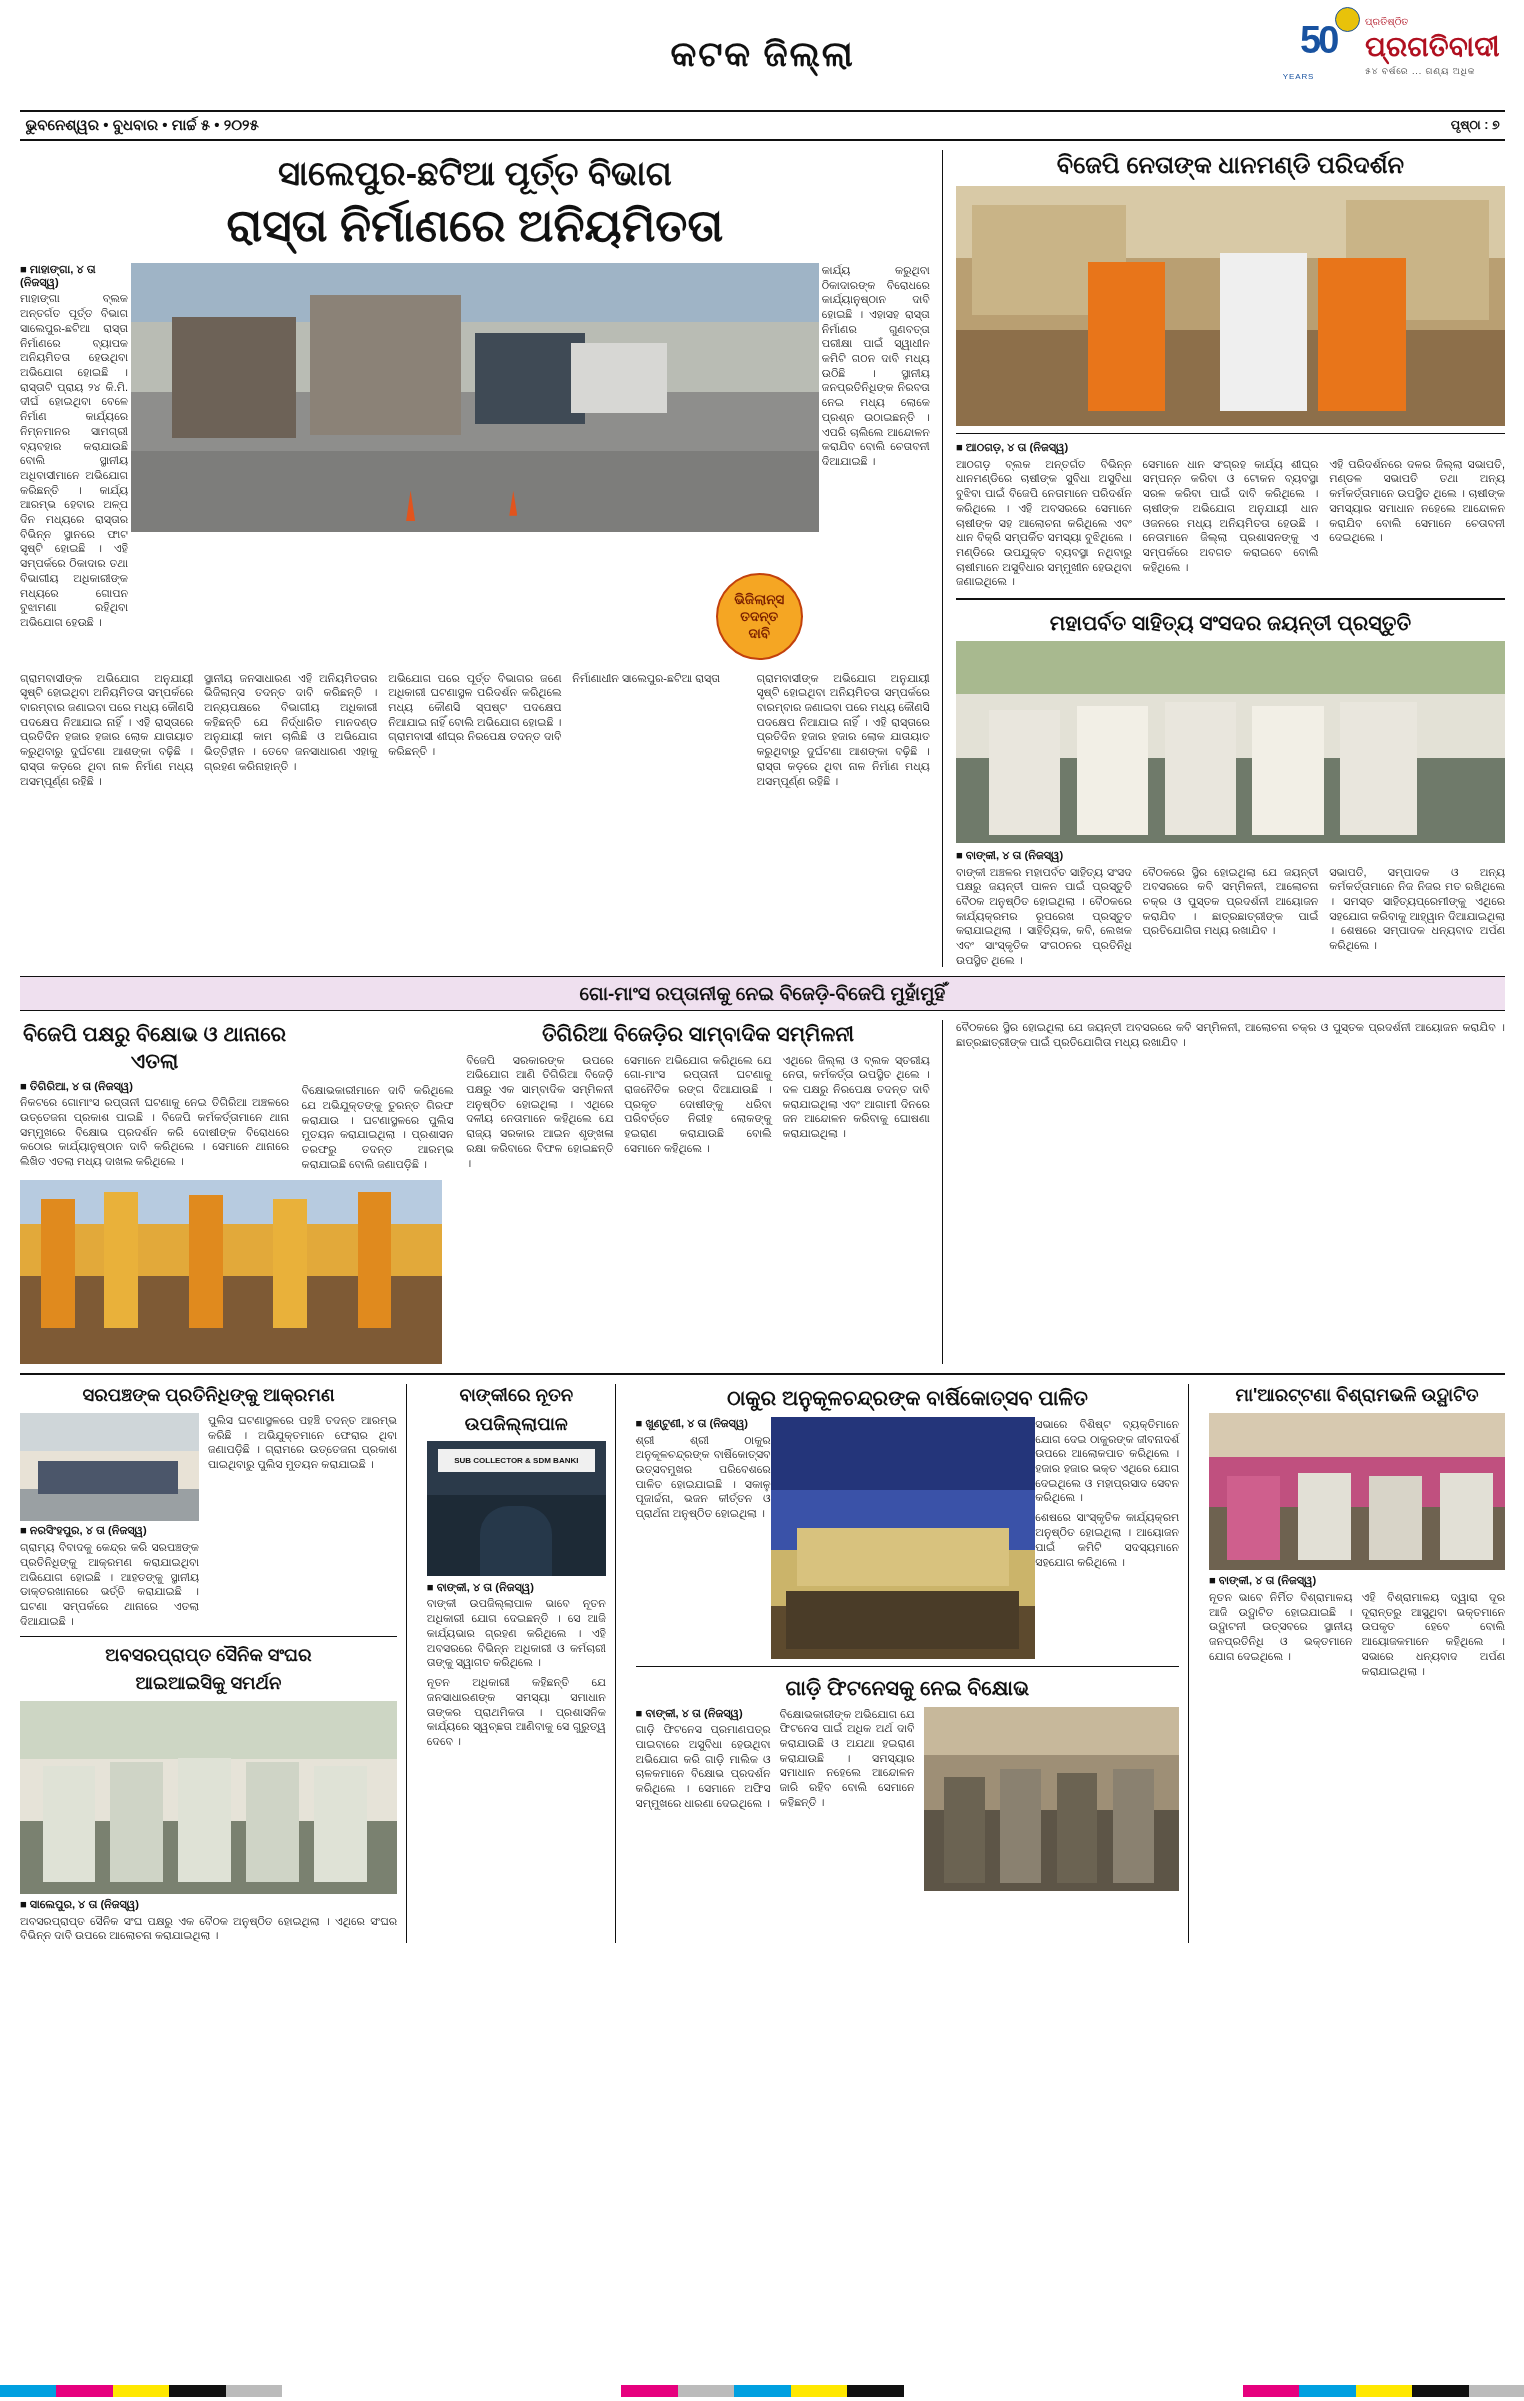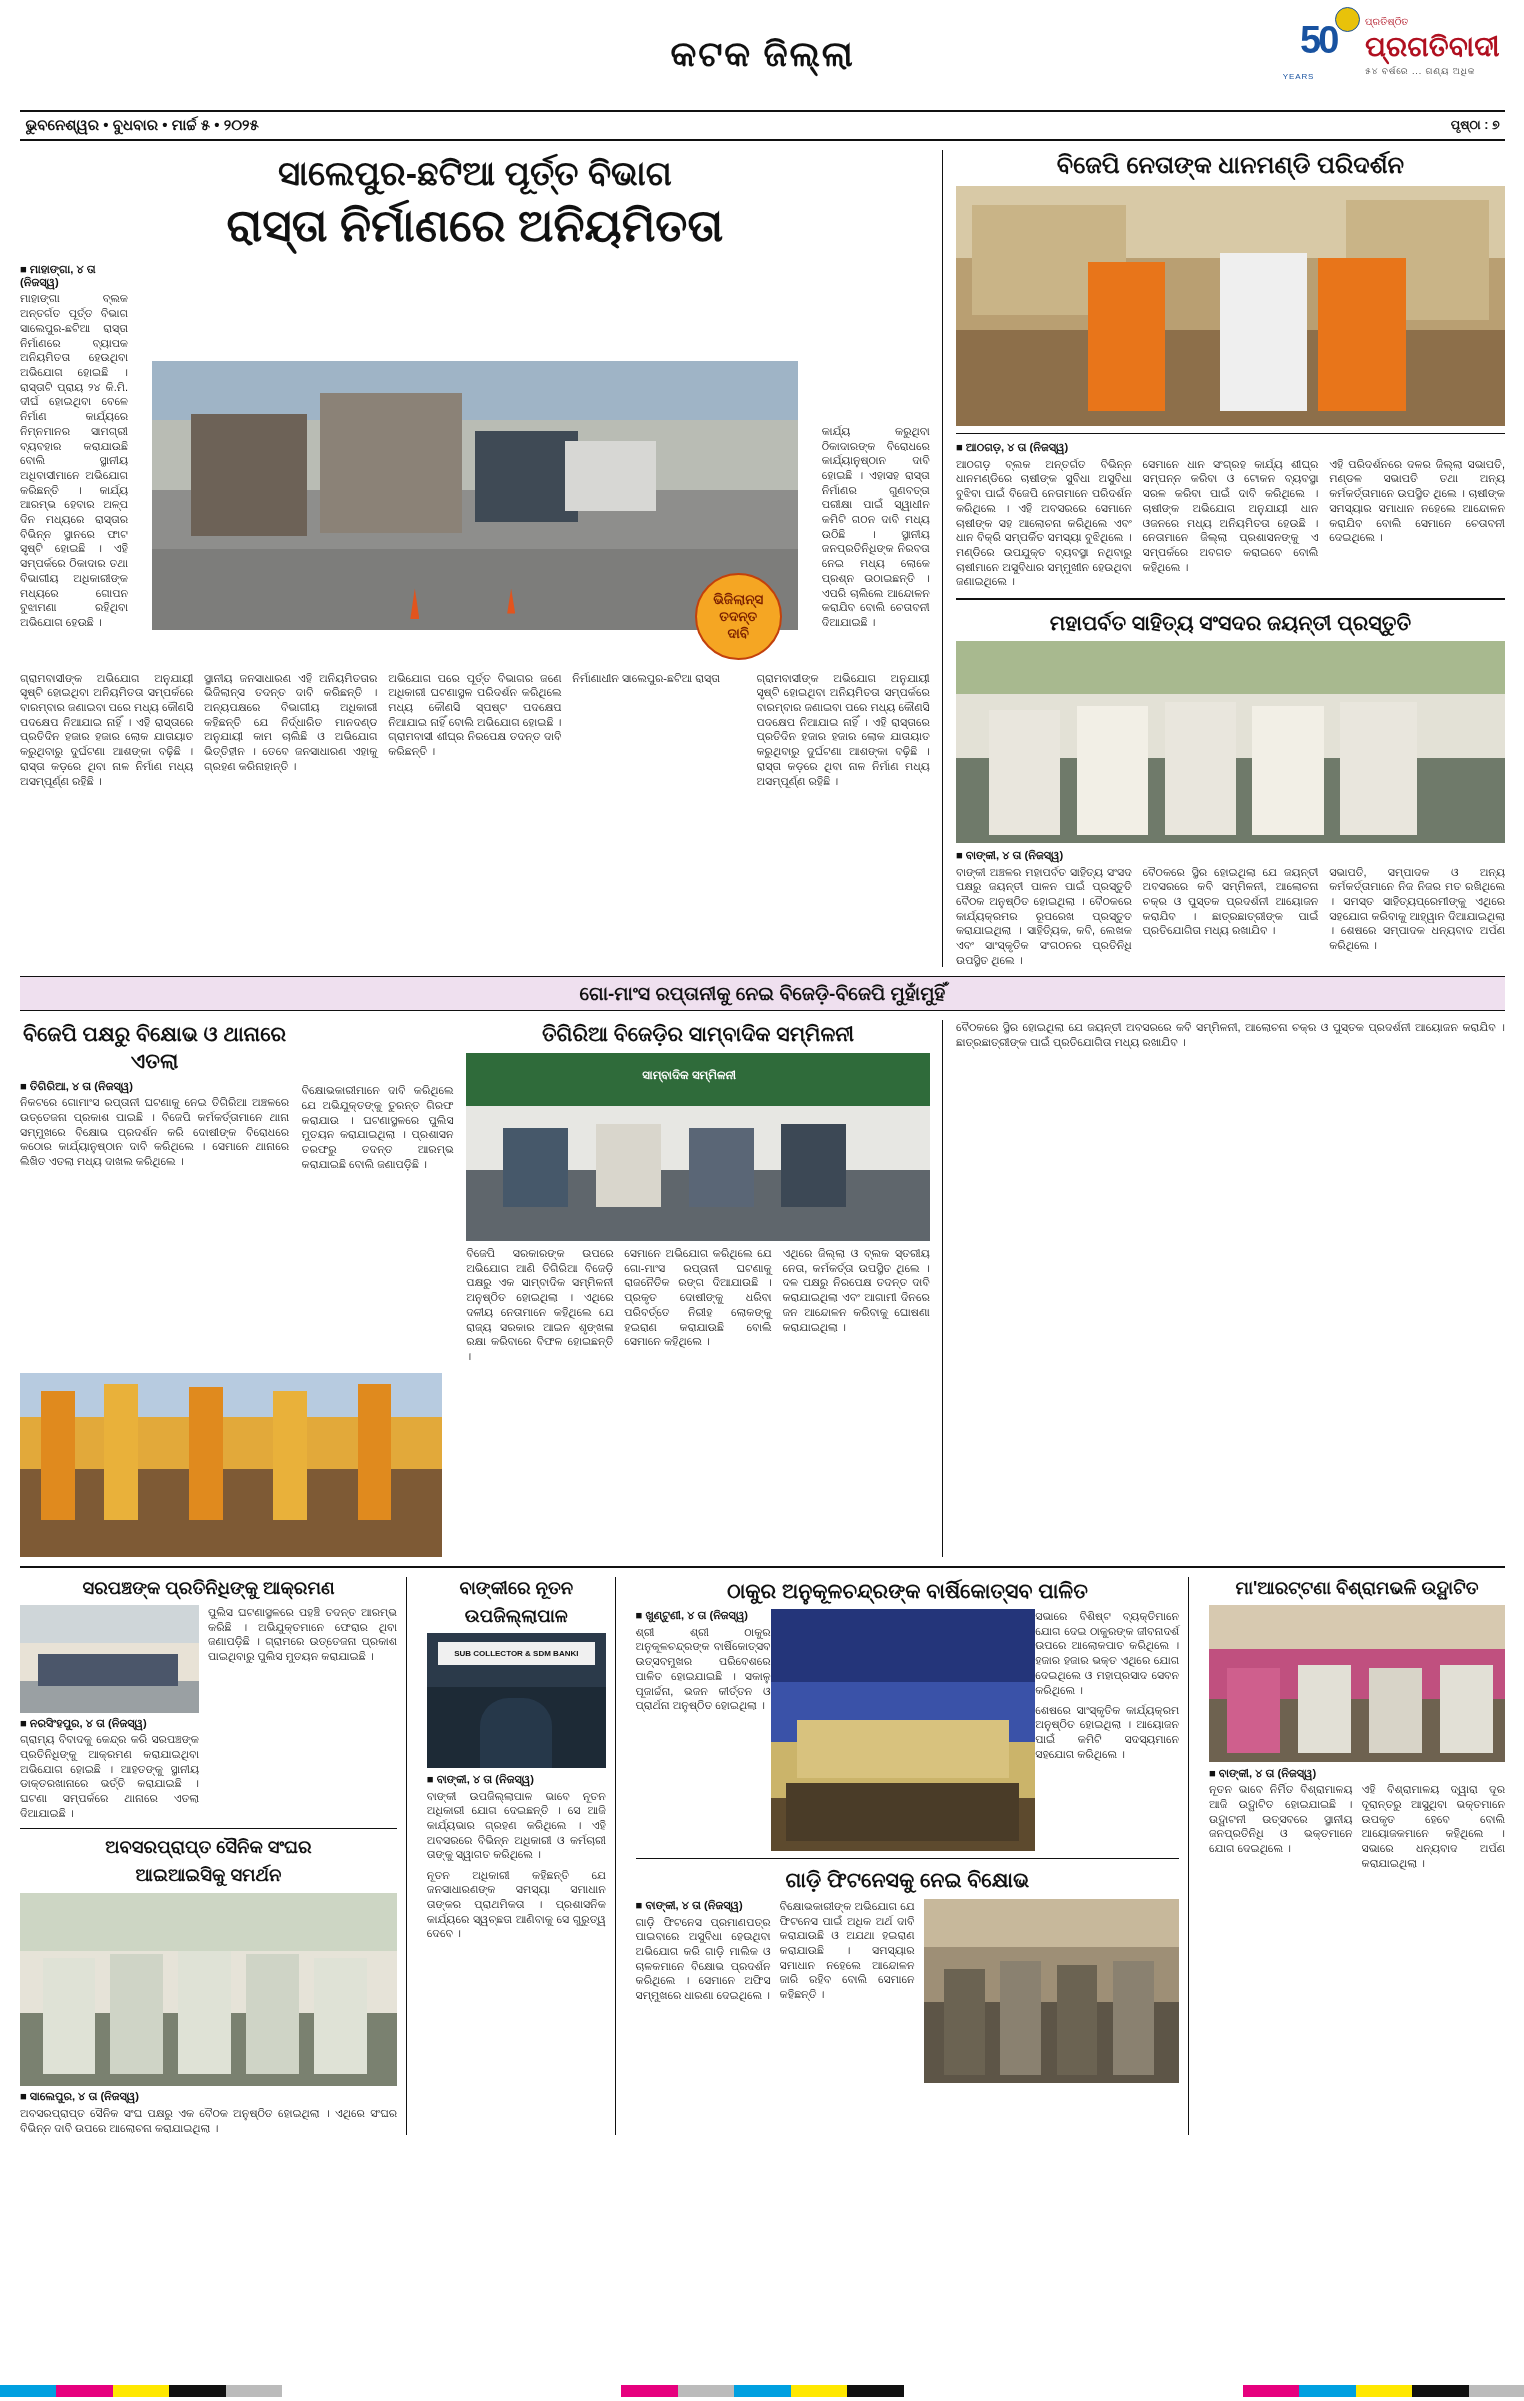--- a/index.html
+++ b/index.html
@@ -126,21 +126,21 @@
     <div class="dateline">ଭୁବନେଶ୍ୱର • ବୁଧବାର • ମାର୍ଚ୍ଚ ୫ • ୨୦୨୫</div>
     <div class="pageno">ପୃଷ୍ଠା : ୭</div>
   </div>
 
   <div class="topzone">
 
     <div class="leftblk">
       <div class="lead-head1">ସାଲେପୁର-ଛଟିଆ ପୂର୍ତ୍ତ ବିଭାଗ</div>
       <div class="lead-head2">ରାସ୍ତା ନିର୍ମାଣରେ ଅନିୟମିତତା</div>
 
-      <div style="display:flex; gap:24px; position:relative;align-items:flex-end;">
+      <div style="display:flex; gap:3px; position:relative;">
         <div class="col" style="width:108px; flex:0 0 108px;">
           <div class="byline">■ ମାହାଙ୍ଗା, ୪ ତା (ନିଜସ୍ୱ)</div>
           <div class="body-text">ମାହାଙ୍ଗା ବ୍ଲକ ଅନ୍ତର୍ଗତ ପୂର୍ତ୍ତ ବିଭାଗ ସାଲେପୁର-ଛଟିଆ ରାସ୍ତା ନିର୍ମାଣରେ ବ୍ୟାପକ ଅନିୟମିତତା ହେଉଥିବା ଅଭିଯୋଗ ହୋଇଛି । ରାସ୍ତାଟି ପ୍ରାୟ ୨୪ କି.ମି. ଦୀର୍ଘ ହୋଇଥିବା ବେଳେ ନିର୍ମାଣ କାର୍ଯ୍ୟରେ ନିମ୍ନମାନର ସାମଗ୍ରୀ ବ୍ୟବହାର କରାଯାଉଛି ବୋଲି ସ୍ଥାନୀୟ ଅଧିବାସୀମାନେ ଅଭିଯୋଗ କରିଛନ୍ତି । କାର୍ଯ୍ୟ ଆରମ୍ଭ ହେବାର ଅଳ୍ପ ଦିନ ମଧ୍ୟରେ ରାସ୍ତାର ବିଭିନ୍ନ ସ୍ଥାନରେ ଫାଟ ସୃଷ୍ଟି ହୋଇଛି । ଏହି ସମ୍ପର୍କରେ ଠିକାଦାର ତଥା ବିଭାଗୀୟ ଅଧିକାରୀଙ୍କ ମଧ୍ୟରେ ଗୋପନ ବୁଝାମଣା ରହିଥିବା ଅଭିଯୋଗ ହେଉଛି ।</div>
         </div>
         <div style="flex:1; position:relative;">
           <div class="photo ph-street" style="height:269px;">
             <div style="position:absolute; left:6%; top:20%; width:18%; height:45%; background:#6d6257;"></div>
             <div style="position:absolute; left:26%; top:12%; width:22%; height:52%; background:#8b8277;"></div>
             <div style="position:absolute; left:50%; top:26%; width:16%; height:34%; background:#3f4a55;"></div>
             <div style="position:absolute; left:64%; top:30%; width:14%; height:26%; background:#d7d7d4;"></div>
@@ -232,27 +232,20 @@
         <div style="width:269px;">
           <div class="sub-head-sm">ବିଜେପି ପକ୍ଷରୁ ବିକ୍ଷୋଭ ଓ ଥାନାରେ ଏତଲା</div>
           <div class="byline">■ ତିଗିରିଆ, ୪ ତା (ନିଜସ୍ୱ)</div>
           <div class="body-text">ନିକଟରେ ଗୋମାଂସ ରପ୍ତାନୀ ଘଟଣାକୁ ନେଇ ତିଗିରିଆ ଅଞ୍ଚଳରେ ଉତ୍ତେଜନା ପ୍ରକାଶ ପାଇଛି । ବିଜେପି କର୍ମକର୍ତ୍ତାମାନେ ଥାନା ସମ୍ମୁଖରେ ବିକ୍ଷୋଭ ପ୍ରଦର୍ଶନ କରି ଦୋଷୀଙ୍କ ବିରୋଧରେ କଠୋର କାର୍ଯ୍ୟାନୁଷ୍ଠାନ ଦାବି କରିଥିଲେ । ସେମାନେ ଥାନାରେ ଲିଖିତ ଏତଲା ମଧ୍ୟ ଦାଖଲ କରିଥିଲେ ।</div>
         </div>
         <div style="width:152px;">
           <div class="body-text" style="margin-top:63px;">ବିକ୍ଷୋଭକାରୀମାନେ ଦାବି କରିଥିଲେ ଯେ ଅଭିଯୁକ୍ତଙ୍କୁ ତୁରନ୍ତ ଗିରଫ କରାଯାଉ । ଘଟଣାସ୍ଥଳରେ ପୁଲିସ ମୁତୟନ କରାଯାଇଥିଲା । ପ୍ରଶାସନ ତରଫରୁ ତଦନ୍ତ ଆରମ୍ଭ କରାଯାଇଛି ବୋଲି ଜଣାପଡ଼ିଛି ।</div>
         </div>
         <div style="flex:1;">
           <div class="sub-head-sm">ତିଗିରିଆ ବିଜେଡ଼ିର ସାମ୍ବାଦିକ ସମ୍ମିଳନୀ</div>
-          <div class="photo ph-meet" style="height:188px;">
-            <div class="figtxt" style="left:38%; top:8%;">ସାମ୍ବାଦିକ ସମ୍ମିଳନୀ</div>
-            <div style="position:absolute; left:8%; top:40%; width:14%; height:42%; background:#46586a;"></div>
-            <div style="position:absolute; left:28%; top:38%; width:14%; height:44%; background:#d9d6cc;"></div>
-            <div style="position:absolute; left:48%; top:40%; width:14%; height:42%; background:#5a6676;"></div>
-            <div style="position:absolute; left:68%; top:38%; width:14%; height:44%; background:#3c4855;"></div>
-          </div>
           <div class="cols" style="margin-top:5.4px;">
             <div class="col">
                 <div class="body-text">ବିଜେପି ସରକାରଙ୍କ ଉପରେ ଅଭିଯୋଗ ଆଣି ତିଗିରିଆ ବିଜେଡ଼ି ପକ୍ଷରୁ ଏକ ସାମ୍ବାଦିକ ସମ୍ମିଳନୀ ଅନୁଷ୍ଠିତ ହୋଇଥିଲା । ଏଥିରେ ଦଳୀୟ ନେତାମାନେ କହିଥିଲେ ଯେ ରାଜ୍ୟ ସରକାର ଆଇନ ଶୃଙ୍ଖଳା ରକ୍ଷା କରିବାରେ ବିଫଳ ହୋଇଛନ୍ତି ।</div>
               </div>
             <div class="col">
                 <div class="body-text">ସେମାନେ ଅଭିଯୋଗ କରିଥିଲେ ଯେ ଗୋ-ମାଂସ ରପ୍ତାନୀ ଘଟଣାକୁ ରାଜନୈତିକ ରଙ୍ଗ ଦିଆଯାଉଛି । ପ୍ରକୃତ ଦୋଷୀଙ୍କୁ ଧରିବା ପରିବର୍ତ୍ତେ ନିରୀହ ଲୋକଙ୍କୁ ହଇରାଣ କରାଯାଉଛି ବୋଲି ସେମାନେ କହିଥିଲେ ।</div>
               </div>
             <div class="col">
                 <div class="body-text">ଏଥିରେ ଜିଲ୍ଲା ଓ ବ୍ଲକ ସ୍ତରୀୟ ନେତା, କର୍ମକର୍ତ୍ତା ଉପସ୍ଥିତ ଥିଲେ । ଦଳ ପକ୍ଷରୁ ନିରପେକ୍ଷ ତଦନ୍ତ ଦାବି କରାଯାଇଥିଲା ଏବଂ ଆଗାମୀ ଦିନରେ ଜନ ଆନ୍ଦୋଳନ କରିବାକୁ ଘୋଷଣା କରାଯାଇଥିଲା ।</div>
               </div>

